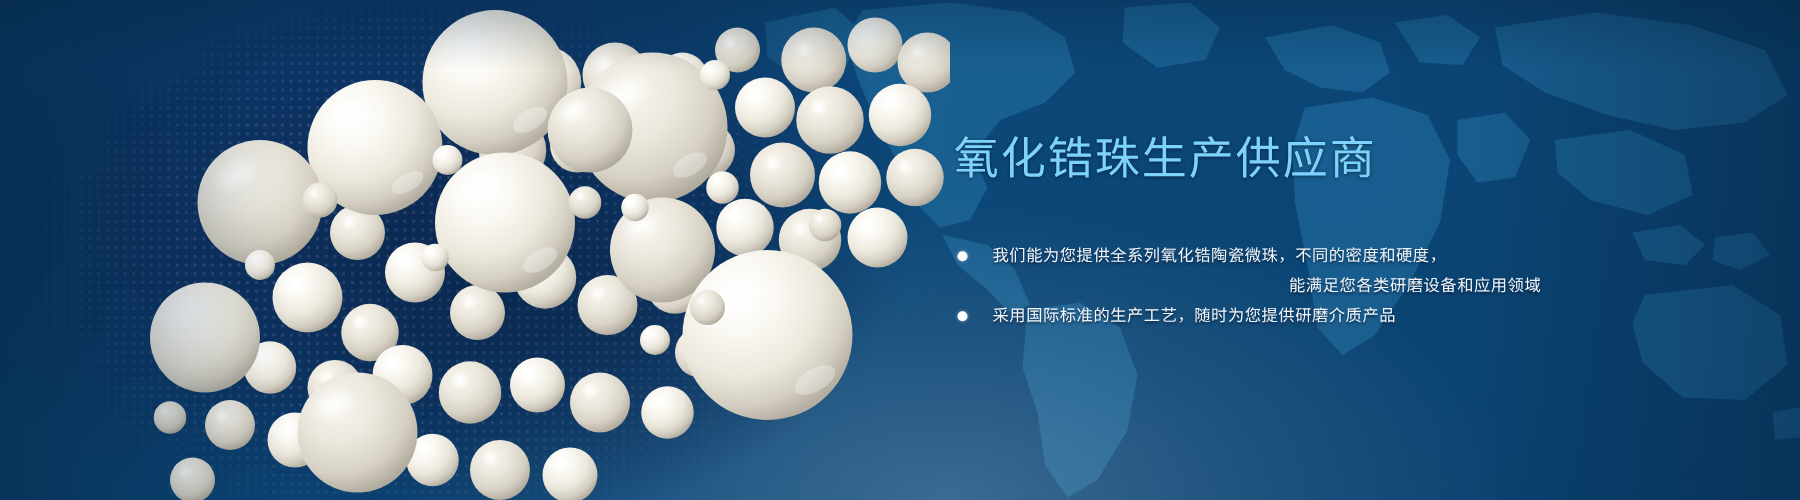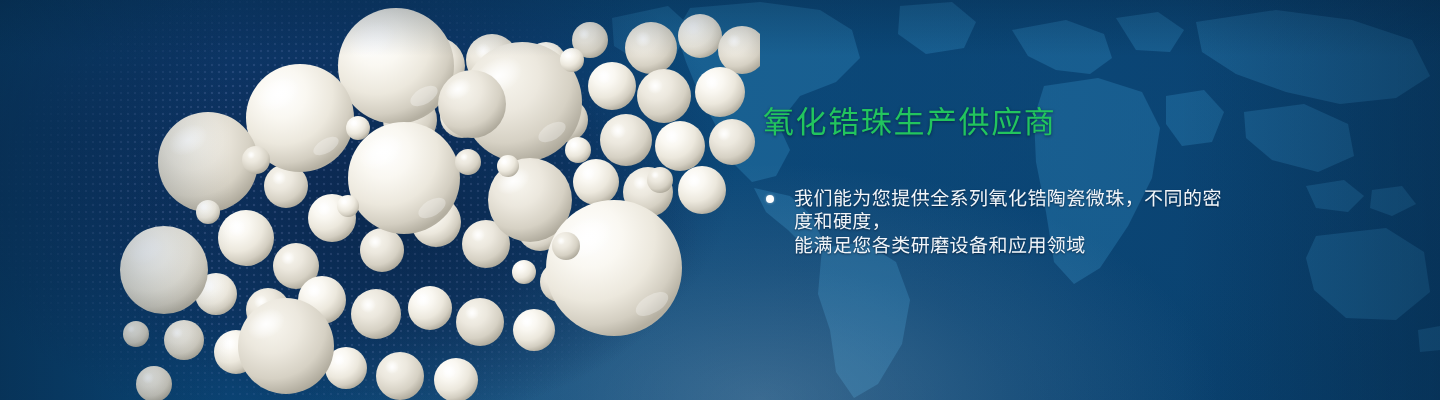--- a/index.html
+++ b/index.html
@@ -59,54 +59,54 @@
   .beads svg{display:block;width:760px;height:400px;}
 
   
   .copy{
     position:absolute;
     left:763px; top:104px;
     width:470px;
   }
   .headline{
     margin:0;
-    color:#22c55e;
-    font-size:31px;
+    color:#7dd3fc;
+    font-size:36px;
     font-weight:400;
     letter-spacing:1.6px;
     line-height:1.25;
     text-shadow:0 1px 3px rgba(0,12,30,.55);
     white-space:nowrap;
   }
 
   .bullets{
     list-style:none;
     margin:44px 0 0 0;
     padding:0;
   }
   .bullet{
     position:relative;
     padding-left:31px;
     color:#f2f6fa;
-    font-size:19px;
+    font-size:13px;
     line-height:23.5px;
     letter-spacing:.45px;
     margin-bottom:1px;
     text-shadow:0 1px 2px rgba(0,14,34,.6);
   }
   .bullet .dot{
     position:absolute;
     left:3px; top:8px;
     width:8px; height:8px;
     border-radius:50%;
     background:#ffffff;
     box-shadow:0 0 3px rgba(255,255,255,.45);
   }
   .bullet .line{display:block;}
-  .bullet .line.cont{padding-left:0;}
+  .bullet .line.cont{padding-left:0;text-align:right;}
 </style>
 </head>
 <body>
 
 <div class="banner">
 
   <div class="bg-base"></div>
 
   <div class="bg-map">
     <svg viewBox="0 0 1440 400" preserveAspectRatio="none" aria-hidden="true">
@@ -338,16 +338,20 @@
 
   <div class="copy">
     <h1 class="headline">氧化锆珠生产供应商</h1>
 
     <ul class="bullets">
       <li class="bullet">
         <span class="dot"></span>
         <span class="line">我们能为您提供全系列氧化锆陶瓷微珠，不同的密度和硬度，</span>
         <span class="line cont">能满足您各类研磨设备和应用领域</span>
       </li>
+      <li class="bullet">
+        <span class="dot"></span>
+        <span class="line">采用国际标准的生产工艺，随时为您提供研磨介质产品</span>
+      </li>
     </ul>
   </div>
 
 </div>
 
 </body></html>

